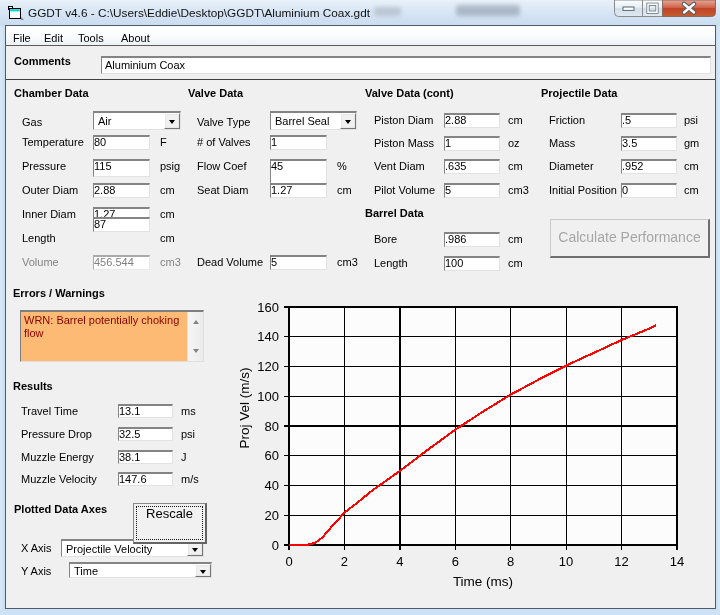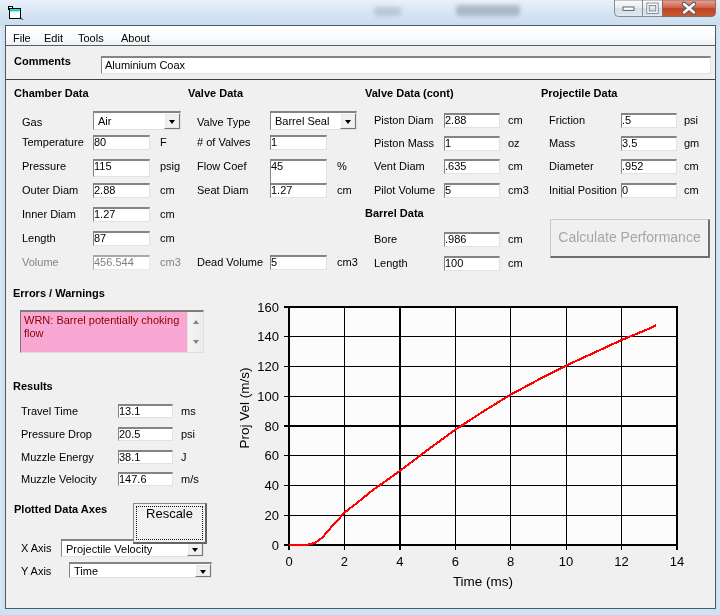--- a/index.html
+++ b/index.html
@@ -20,21 +20,21 @@
  border:1px solid #848484;border-top-width:2px;border-right-color:#e2e2e2;border-bottom-color:#e2e2e2}
 .tb-d{color:#7f7f7f;border-color:#a9a9a9;border-right-color:#e9e9e9;border-bottom-color:#e9e9e9}
 .cb{position:absolute;background:#fff;border:1px solid #848484;border-top-width:2px;border-right-color:#e2e2e2;border-bottom-color:#e2e2e2}
 .cbt{position:absolute;left:4px;top:50%;transform:translateY(-54%);line-height:12px;white-space:nowrap}
 .cba{position:absolute;right:0px;top:0px;bottom:0px;width:16px;background:#f0f0f0;
  border:1px solid #fff;border-right-color:#767676;border-bottom-color:#767676;box-shadow:0 0 0 1px #e8e8e8 inset}
 .tri{position:absolute;left:50%;top:50%;margin:-1px 0 0 -3.5px;width:0;height:0;
  border:3.5px solid transparent;border-top:4px solid #000;border-bottom:none}
 #comments-f{position:absolute;left:101px;top:56px;width:610px;height:18px;background:#fff;
  border:1px solid #848484;border-top-width:2px;border-right-color:#e2e2e2;border-bottom-color:#e2e2e2}
-#errbox{position:absolute;left:20px;top:310px;width:184px;height:43px;background:#f9a8d4;
+#errbox{position:absolute;left:20px;top:310px;width:184px;height:52px;background:#fdba74;
  border:1px solid #7e7e7e;border-top-width:2px;border-right-color:#dedede;border-bottom-color:#dedede}
 #errtxt{position:absolute;left:3px;top:2px;width:163px;color:#8b0000;line-height:13px}
 #errsb{position:absolute;right:0;top:0;bottom:0;width:16px;background:linear-gradient(to right,#f6f6f6,#ebebeb);border-left:1px solid #e3e3e3}
 .sbtri-u{position:absolute;left:4.5px;top:8px;width:0;height:0;border:3.5px solid transparent;border-bottom:4.5px solid #808488;border-top:none}
 .sbtri-d{position:absolute;left:4.5px;bottom:8px;width:0;height:0;border:3.5px solid transparent;border-top:4.5px solid #808488;border-bottom:none}
 #btncalc{position:absolute;left:550px;top:219px;width:160px;height:39px;background:#f0f0f0;
  border:1px solid #c9c9c9;border-right:2px solid #6e6e6e;border-bottom:2px solid #6e6e6e;
  color:#a6a6a6;font-size:14px;text-align:center;line-height:34px}
 #btnresc{position:absolute;left:133px;top:503px;width:74px;height:41px;background:#f1f1f1;
  border:1px solid #8a8a8a;border-right:2px solid #636363;border-bottom:2px solid #636363;
@@ -44,20 +44,21 @@
 #title-t{position:absolute;left:28px;top:6px;font-size:11.8px;color:#111;white-space:nowrap}
 </style></head>
 <body>
 <div id="titlebar">
  <svg style="position:absolute;left:8px;top:6px" width="16" height="15" viewBox="0 0 16 15">
   <rect x="0.5" y="0.5" width="4" height="3" fill="#fff" stroke="#000"></rect>
   <rect x="1.5" y="2.5" width="11" height="10" fill="#fff" stroke="#000"></rect>
   <rect x="2.2" y="3.2" width="9.6" height="2.2" fill="#00d2d2"></rect>
   <path d="M13 11 L16 14 L13 14 Z" fill="#888"></path>
  </svg>
+ <div id="title-t">GGDT v4.6 - C:\Users\Eddie\Desktop\GGDT\Aluminium Coax.gdt</div>
  <div class="blur" style="left:374px;top:7px;width:27px;height:9px;background:#99a2ac;opacity:.45"></div>
  <div class="blur" style="left:456px;top:5px;width:64px;height:11px;background:#8793a2;opacity:.55"></div>
  <svg style="position:absolute;left:613px;top:0" width="105" height="17" viewBox="0 0 105 17">
   <defs>
    <linearGradient id="gb" x1="0" y1="0" x2="0" y2="1">
     <stop offset="0" stop-color="#fdfeff"></stop>
           <stop offset="0.45" stop-color="#e6eef5"></stop>
     <stop offset="0.5" stop-color="#d3dfe9"></stop>
           <stop offset="1" stop-color="#dee9f2"></stop>
    </linearGradient>
@@ -98,21 +99,21 @@
 <div class="lbl" style="left:22px;top:160px">Pressure</div>
 <div class="tb" style="left:93px;top:159px;width:57px;height:18px">115</div>
 <div class="lbl" style="left:160px;top:160px">psig</div>
 <div class="lbl" style="left:22px;top:184px">Outer Diam</div>
 <div class="tb" style="left:93px;top:183px;width:57px;height:15px">2.88</div>
 <div class="lbl" style="left:160px;top:184px">cm</div>
 <div class="lbl" style="left:22px;top:208px">Inner Diam</div>
 <div class="tb" style="left:93px;top:207px;width:57px;height:15px">1.27</div>
 <div class="lbl" style="left:160px;top:208px">cm</div>
 <div class="lbl" style="left:22px;top:232px">Length</div>
-<div class="tb" style="left:93px;top:231px;width:57px;height:15px">87</div>
+<div class="tb" style="left:93px;top:217px;width:57px;height:15px">87</div>
 <div class="lbl" style="left:160px;top:232px">cm</div>
 <div class="lbl lbl-d" style="left:22px;top:256px">Volume</div>
 <div class="tb tb-d" style="left:93px;top:255px;width:57px;height:15px">456.544</div>
 <div class="lbl lbl-d" style="left:160px;top:256px">cm3</div>
 <div class="lbl" style="left:197px;top:136px"># of Valves</div>
 <div class="tb" style="left:270px;top:135px;width:57px;height:15px">1</div>
 <div class="lbl" style="left:197px;top:160px">Flow Coef</div>
 <div class="tb" style="left:270px;top:159px;width:57px;height:33px">45</div>
 <div class="lbl" style="left:337px;top:160px">%</div>
 <div class="lbl" style="left:197px;top:184px">Seat Diam</div>
@@ -148,21 +149,21 @@
 <div class="lbl" style="left:549px;top:160px">Diameter</div>
 <div class="tb" style="left:621px;top:159px;width:56px;height:15px">.952</div>
 <div class="lbl" style="left:684px;top:160px">cm</div>
 <div class="lbl" style="left:549px;top:184px">Initial Position</div>
 <div class="tb" style="left:621px;top:183px;width:56px;height:15px">0</div>
 <div class="lbl" style="left:684px;top:184px">cm</div>
 <div class="lbl" style="left:21px;top:405px">Travel Time</div>
 <div class="tb" style="left:118px;top:404px;width:55px;height:14px">13.1</div>
 <div class="lbl" style="left:181px;top:405px">ms</div>
 <div class="lbl" style="left:21px;top:428px">Pressure Drop</div>
-<div class="tb" style="left:118px;top:427px;width:55px;height:14px">20.5</div>
+<div class="tb" style="left:118px;top:427px;width:55px;height:14px">32.5</div>
 <div class="lbl" style="left:181px;top:428px">psi</div>
 <div class="lbl" style="left:21px;top:451px">Muzzle Energy</div>
 <div class="tb" style="left:118px;top:450px;width:55px;height:14px">38.1</div>
 <div class="lbl" style="left:181px;top:451px">J</div>
 <div class="lbl" style="left:21px;top:473px">Muzzle Velocity</div>
 <div class="tb" style="left:118px;top:472px;width:55px;height:14px">147.6</div>
 <div class="lbl" style="left:181px;top:473px">m/s</div>
 <div class="hdr" style="left:14px;top:87px">Chamber Data</div>
 <div class="hdr" style="left:188px;top:87px">Valve Data</div>
 <div class="hdr" style="left:365px;top:87px">Valve Data (cont)</div>

